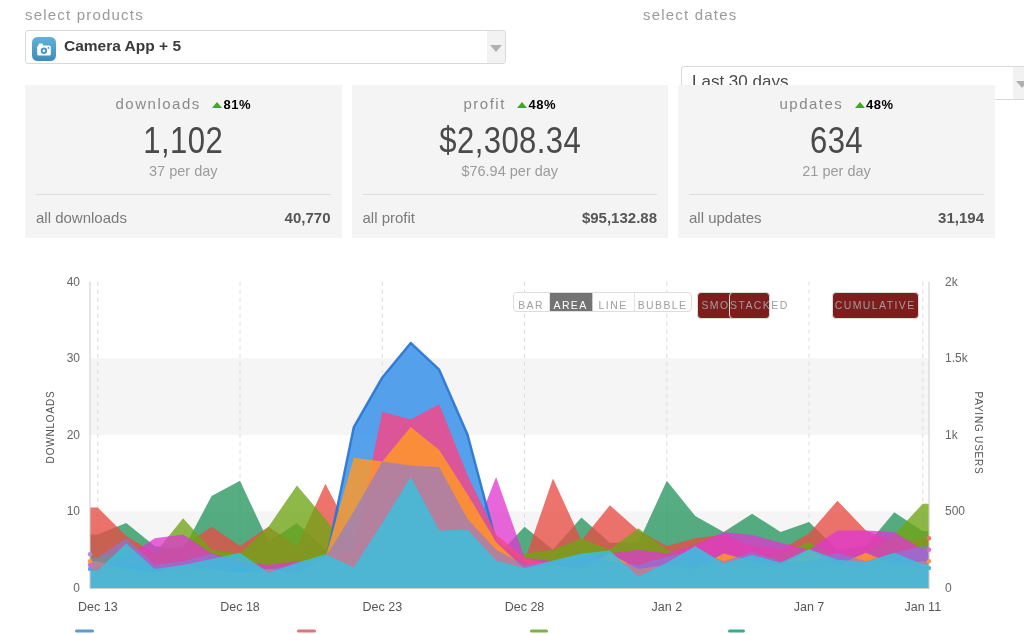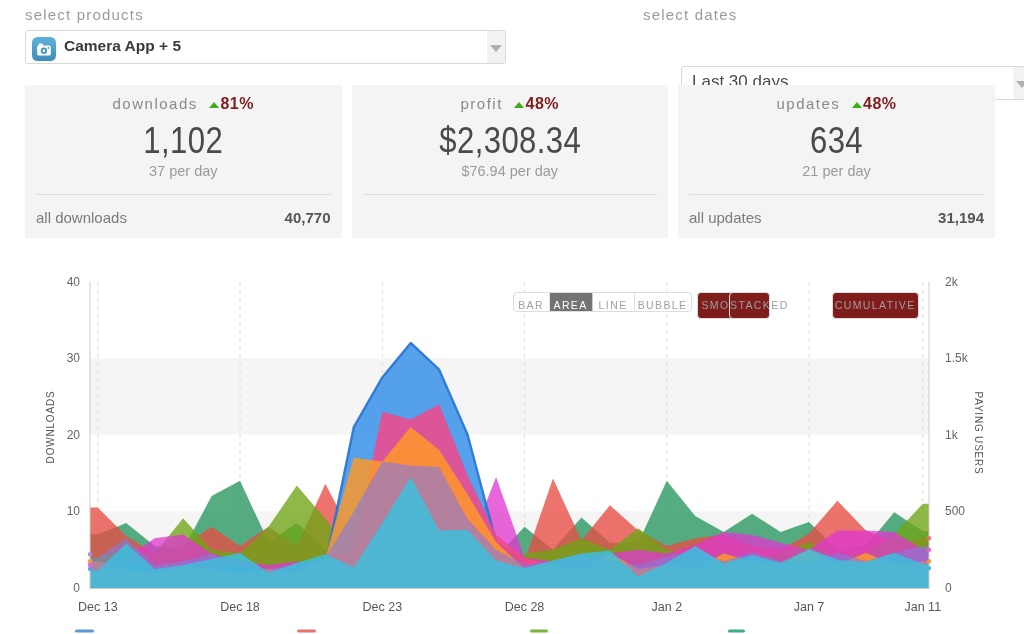--- a/index.html
+++ b/index.html
@@ -2,21 +2,21 @@
 <html><head><meta charset="utf-8"><style>
 * { margin:0; padding:0; box-sizing:border-box; }
 html,body { width:1024px; height:634px; background:#fff; font-family:"Liberation Sans", sans-serif; overflow:hidden; position:relative; }
 .abs { position:absolute; }
 .sel-label { font-size:15px; color:#9b9b9b; letter-spacing:1.2px; }
 .selbox { position:absolute; top:29.5px; height:34px; background:#fff; border:1px solid #d9d9d9; border-radius:3px; }
 .arrowcell { position:absolute; right:0; top:0; bottom:0; width:18px; background:#f2f2f2; border-radius:0 3px 3px 0; }
 .arr { position:absolute; right:3px; top:14px; width:0; height:0; border-left:6px solid transparent; border-right:6px solid transparent; border-top:7px solid #b0b0b0; }
 .card { position:absolute; top:85px; height:152.5px; background:#f4f4f4; }
 .card .ttl { position:absolute; top:10px; left:0; right:0; text-align:center; font-size:15px; color:#8a8a8a; letter-spacing:1.5px; }
-.card .ttl b { color:#7f1d1d; letter-spacing:0.5px; font-size:16px; }
+.card .ttl b { color:#000000; letter-spacing:0.5px; font-size:13px; }
 .card .ttl .tri { display:inline-block; width:0; height:0; border-left:5px solid transparent; border-right:5px solid transparent; border-bottom:6px solid #3fab16; margin:0 1px 1px 6px; }
 .card .num { position:absolute; top:37px; left:0; right:0; text-align:center; font-size:37px; font-weight:400; line-height:1; transform:scaleX(0.84); transform-origin:50% 50%; color:#4a4a4a; letter-spacing:0.5px; }
 .card .per { position:absolute; top:78px; left:0; right:0; text-align:center; font-size:14.5px; color:#9b9b9b; }
 .card .div { position:absolute; top:109px; left:11px; right:11px; height:1px; background:#dddddd; }
 .card .bot { position:absolute; top:124px; left:11px; right:11px; font-size:15px; color:#7b7b7b; }
 .card .bot b { float:right; color:#555; font-weight:700; }
 .tick { font-size:12px; fill:#666; font-family:"Liberation Sans", sans-serif; }
 .xlab { font-size:12.5px; fill:#555; font-family:"Liberation Sans", sans-serif; }
 .axname { font-size:10px; fill:#555; letter-spacing:0.8px; font-family:"Liberation Sans", sans-serif; }
 .btn { position:absolute; top:292px; height:27px; border:1px solid #ddd; border-radius:4px; background:#7f1d1d; color:#9e9e9e; font-size:10.5px; font-weight:400; letter-spacing:1.4px; text-align:center; line-height:25px; }
@@ -121,20 +121,21 @@
   <div class="num">1,102</div>
   <div class="per">37 per day</div>
   <div class="div"></div>
   <div class="bot">all downloads <b>40,770</b></div>
 </div>
 <div class="card" style="left:351.5px;width:316.5px">
   <div class="ttl">profit <span class="tri"></span><b>48%</b></div>
   <div class="num">$2,308.34</div>
   <div class="per">$76.94 per day</div>
   <div class="div"></div>
+  <div class="bot">all profit <b>$95,132.88</b></div>
 </div>
 <div class="card" style="left:678px;width:317px">
   <div class="ttl">updates <span class="tri"></span><b>48%</b></div>
   <div class="num">634</div>
   <div class="per">21 per day</div>
   <div class="div"></div>
   <div class="bot">all updates <b>31,194</b></div>
 </div>
 
 <div class="btngrp" style="left:512.6px;width:179px">

